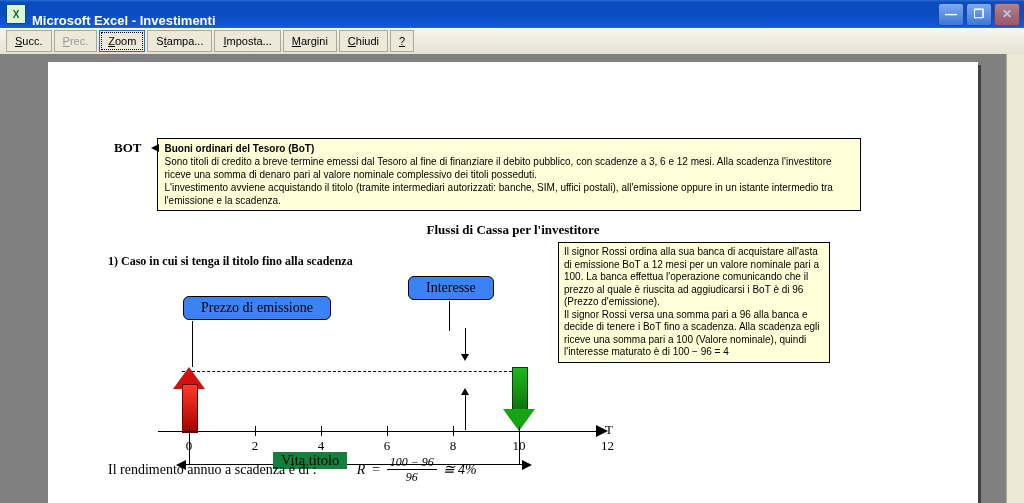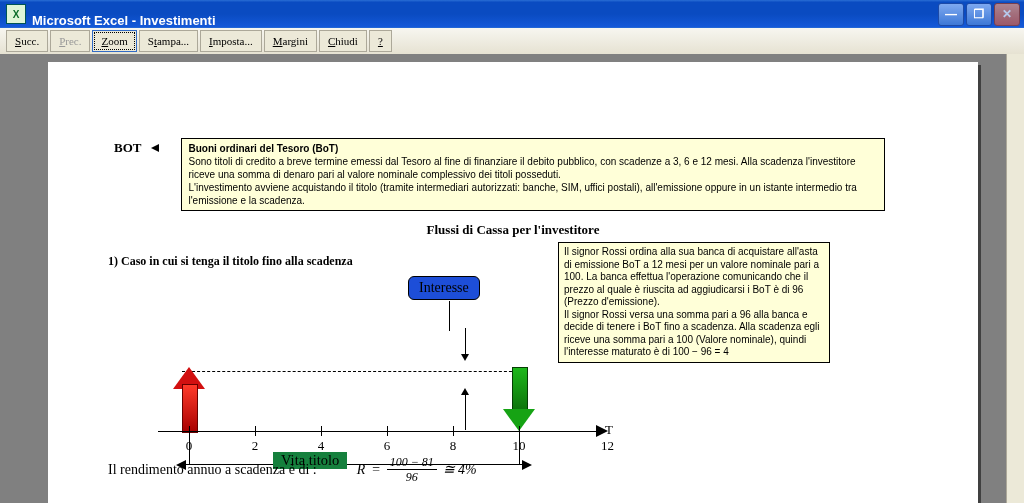--- a/index.html
+++ b/index.html
@@ -53,21 +53,20 @@
   }
   
   .toolbar {
     height: 26px;
     background: linear-gradient(to bottom, #f7f6f0, #e6e2d2);
     border-bottom: 1px solid #aca899;
     display: flex;
     align-items: center;
     padding: 0 6px;
     gap: 2px;
-    font-family: Liberation Serif, serif;
   }
   .tbtn {
     height: 20px;
     padding: 0 8px;
     background: #ece9d8;
     border: 1px solid #aca899;
     font-size: 11px;
     color: #000;
     cursor: default;
     display:flex;align-items:center;
@@ -115,21 +114,20 @@
     border-right:8px solid #000;
   }
   .bot-box {
     width:690px;
     background:#ffffd8;
     border:1px solid #000;
     padding:3px 6px;
     font-size:10px;
     font-family: Verdana, Arial, sans-serif;
     line-height:1.3;
-    margin-left:24px;
   }
   .bot-box .btitle { font-weight:bold; }
   .sec-title {
     position:absolute; top:160px; left:0; width:100%;
     text-align:center;
     font-family:"Times New Roman",serif;
     font-weight:bold; font-size:13px;
   }
   .case-title {
     position:absolute; top:192px; left:60px;
@@ -147,22 +145,22 @@
     line-height:1.25;
   }
   
   .diagram {
     position:absolute; top:210px; left:60px; width:500px; height:200px;
   }
   .callout {
     position:absolute;
     border:1px solid #000;
     border-radius:6px;
-    background:#1d4ed8;
-    padding:3px 10px;
+    background:#3b82f6;
+    padding:3px 17px;
     font-family:"Times New Roman",serif;
     font-size:14px;
     white-space:nowrap;
   }
   .callout .tail {
     position:absolute; width:1px; background:#000;
   }
   .red-arrow {
     position:absolute; left:70px; top:95px; width:22px; height:64px;
   }
@@ -302,20 +300,24 @@
     </div>
 
     <div class="sec-title">Flussi di Cassa per l'investitore</div>
     <div class="case-title">1) Caso in cui si tenga il titolo fino alla scadenza</div>
 
     <div class="rossi-box" style="white-space:pre-line;">Il signor Rossi ordina alla sua banca di acquistare all'asta di emissione BoT a 12 mesi per un valore nominale pari a 100. La banca effettua l'operazione comunicando che il prezzo al quale è riuscita ad aggiudicarsi i BoT è di 96 (Prezzo d'emissione).
 Il signor Rossi versa una somma pari a 96 alla banca e decide di tenere i BoT fino a scadenza. Alla scadenza egli riceve una somma pari a 100 (Valore nominale), quindi l'interesse maturato è di 100 − 96 = 4</div>
 
     <div class="diagram">
 
+      <div class="callout" style="top:24px; left:75px;">
+        <span>Prezzo di emissione</span>
+        <div class="tail" style="top:24px; left:8px; height:46px;"></div>
+      </div>
 
       <div class="callout" style="top:4px; left:300px;">
         <span>Interesse</span>
         <div class="tail" style="top:24px; left:40px; height:30px;"></div>
       </div>
 
 
       <div class="dashline"></div>
 
       <div class="int-brace">
@@ -359,21 +361,21 @@
       <div class="vita-line"></div>
       <div class="vita-label">Vita titolo</div>
     </div>
 
     <div class="rend-line">
       <span>Il rendimento annuo a scadenza è di :</span>
       <span class="formula">
         <span>R</span>
         <span>=</span>
         <span class="frac">
-          <span class="num">100 − 81</span>
+          <span class="num">100 − 96</span>
           <span class="den">96</span>
         </span>
         <span>≅ 4%</span>
       </span>
     </div>
 
   </div>
   <div class="scrollbar-v"></div>
 </div>
 

